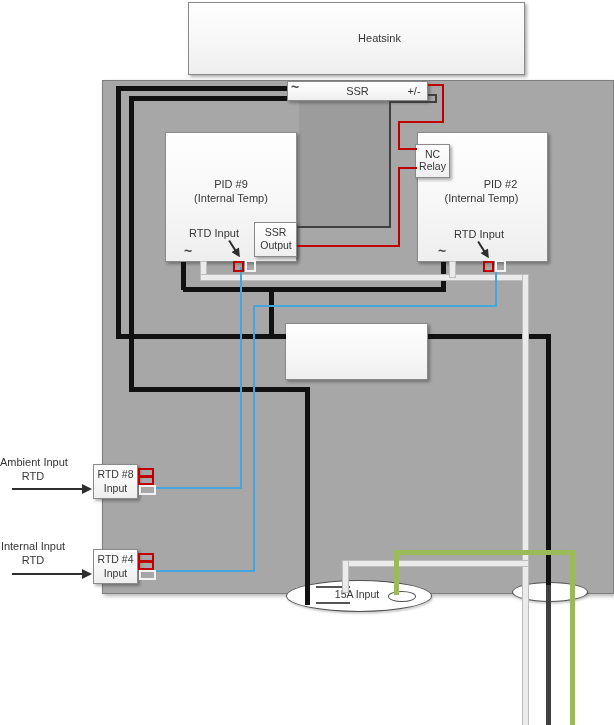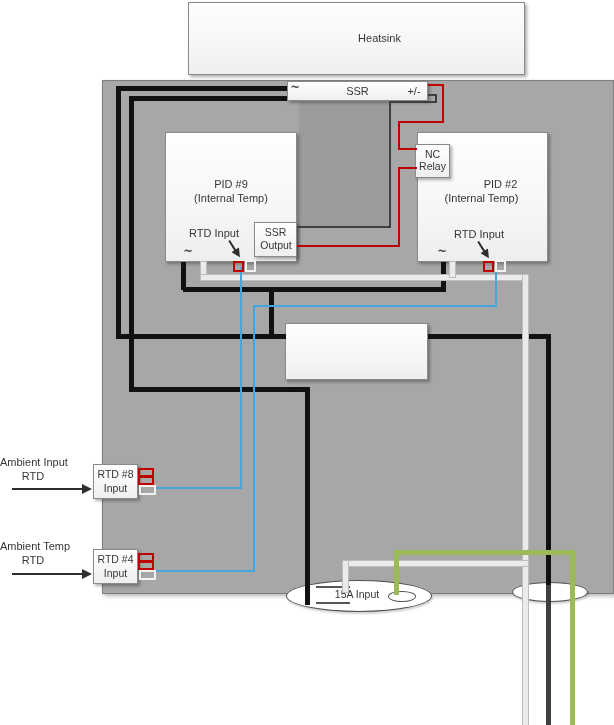--- a/index.html
+++ b/index.html
@@ -93,21 +93,21 @@
   <div class="lbl small z11" style="left:93px;top:567px;width:45px;">Input</div>
   <div class="term t-red" style="left:138px;top:553px;width:16px;height:9px;"></div>
   <div class="term t-red" style="left:138px;top:561px;width:16px;height:9px;"></div>
   <div class="term t-white" style="left:139px;top:570px;width:17px;height:10px;"></div>
 
   <div class="lbl" style="left:0px;top:456px;width:66px;">Ambient Input</div>
   <div class="lbl" style="left:0px;top:470px;width:66px;">RTD</div>
   <div class="aline" style="left:12px;top:488px;width:72px;height:1.5px;"></div>
   <div class="ahead" style="left:82px;top:484px;width:10px;height:10px;"></div>
 
-  <div class="lbl" style="left:0px;top:540px;width:66px;">Ambient Temp</div>
+  <div class="lbl" style="left:0px;top:540px;width:66px;">Internal Input</div>
   <div class="lbl" style="left:0px;top:554px;width:66px;">RTD</div>
   <div class="aline" style="left:12px;top:573px;width:72px;height:1.5px;"></div>
   <div class="ahead" style="left:82px;top:569px;width:10px;height:10px;"></div>
 
   <div class="aline z14" style="left:230px;top:240px;width:14px;height:1.5px;transform-origin:0 0;transform:rotate(58deg);"></div>
   <div class="ahead z14" style="left:233px;top:249px;width:9px;height:9px;transform:rotate(58deg);"></div>
   <div class="aline z14" style="left:479px;top:241px;width:14px;height:1.5px;transform-origin:0 0;transform:rotate(58deg);"></div>
   <div class="ahead z14" style="left:482px;top:250px;width:9px;height:9px;transform:rotate(58deg);"></div>
 
   <div class="ellipse" style="left:286px;top:580px;width:144px;height:30px;"></div>

